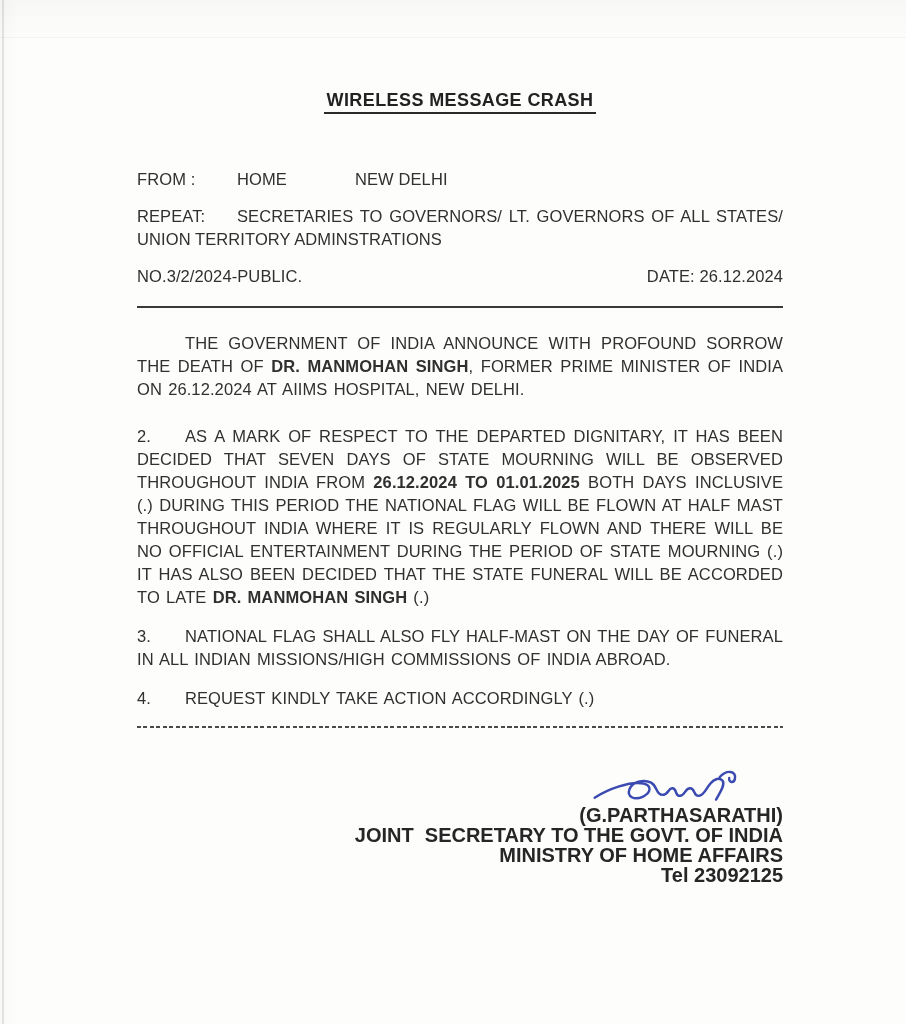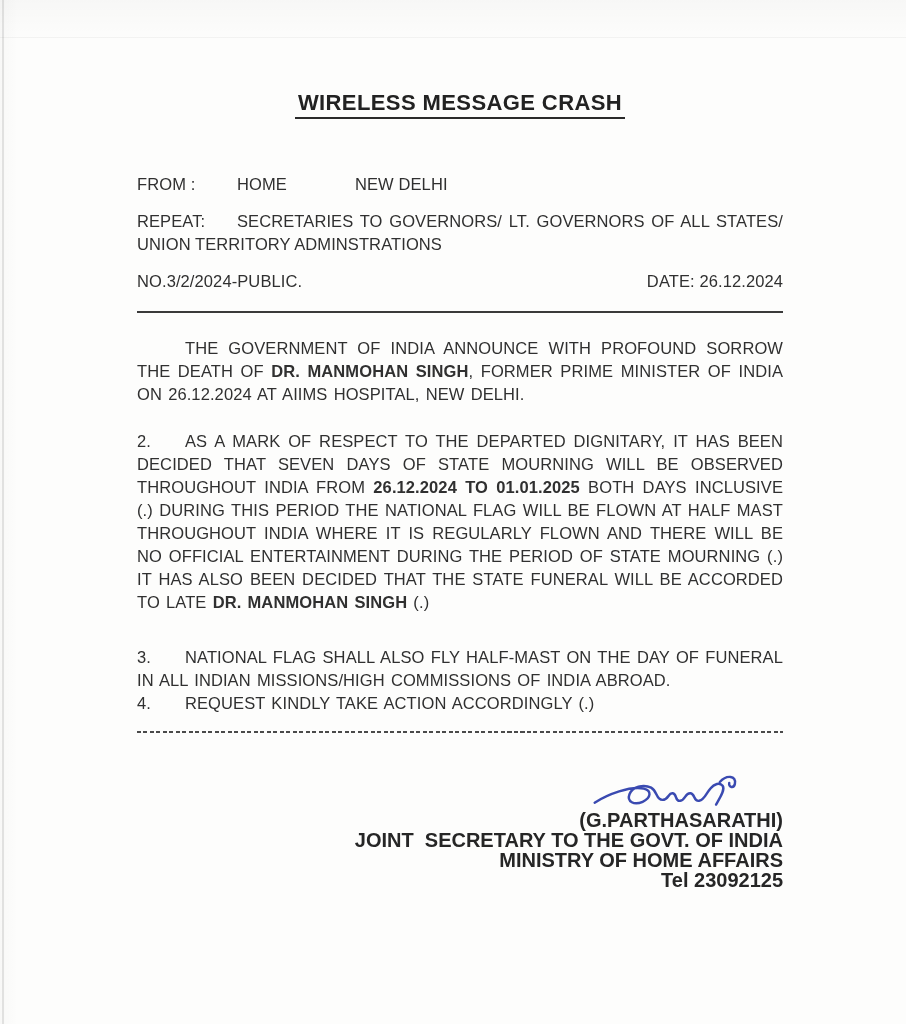--- a/index.html
+++ b/index.html
@@ -22,21 +22,21 @@
   .scan-band-top {
     position:absolute; left:0; top:37px; width:100%; height:1px;
     background:rgba(60,60,60,0.05);
   }
   .content {
     position:absolute; left:137px; top:0; width:646px;
   }
   .title-wrap { margin-top:90px; text-align:center; }
   .doc-title {
     display:inline-block;
-    font-size:22px; font-weight:bold; letter-spacing:0.4px;
+    font-size:18px; font-weight:bold; letter-spacing:0.4px;
     color:#222;
     border-bottom:2px solid #2a2a2a;
     padding:0 3px 1px 3px;
   }
   .body-text {
     font-size:16.5px; line-height:23px; letter-spacing:0.1px;
     color:#303030;
   }
   .from-row { margin-top:54px; }
   .label-col { display:inline-block; width:100px; }
@@ -47,22 +47,22 @@
   .block-repeat { margin-top:14px; }
   .ref-row {
     margin-top:14px;
     display:flex; justify-content:space-between; align-items:flex-end;
     border-bottom:2px solid #3a3a3a;
     padding-bottom:18px;
   }
   .para { text-align:justify; word-spacing:1.5px; }
   .p1 { margin-top:24px; text-indent:48px; }
   .p2 { margin-top:24px; }
-  .p3 { margin-top:32px; }
-  .p4 { }
+  .p3 { margin-top:16px; }
+  .p4 { margin-top:16px; }
   .para-num { display:inline-block; width:48px; text-indent:0; }
   .bold { font-weight:bold; }
   .dashed-sep {
     margin-top:16px;
     height:2px; width:100%;
     background:repeating-linear-gradient(90deg, #4a4a4a 0 4px, transparent 4px 6.5px);
   }
   .sig-block {
     margin-top:40px;
     text-align:right;

